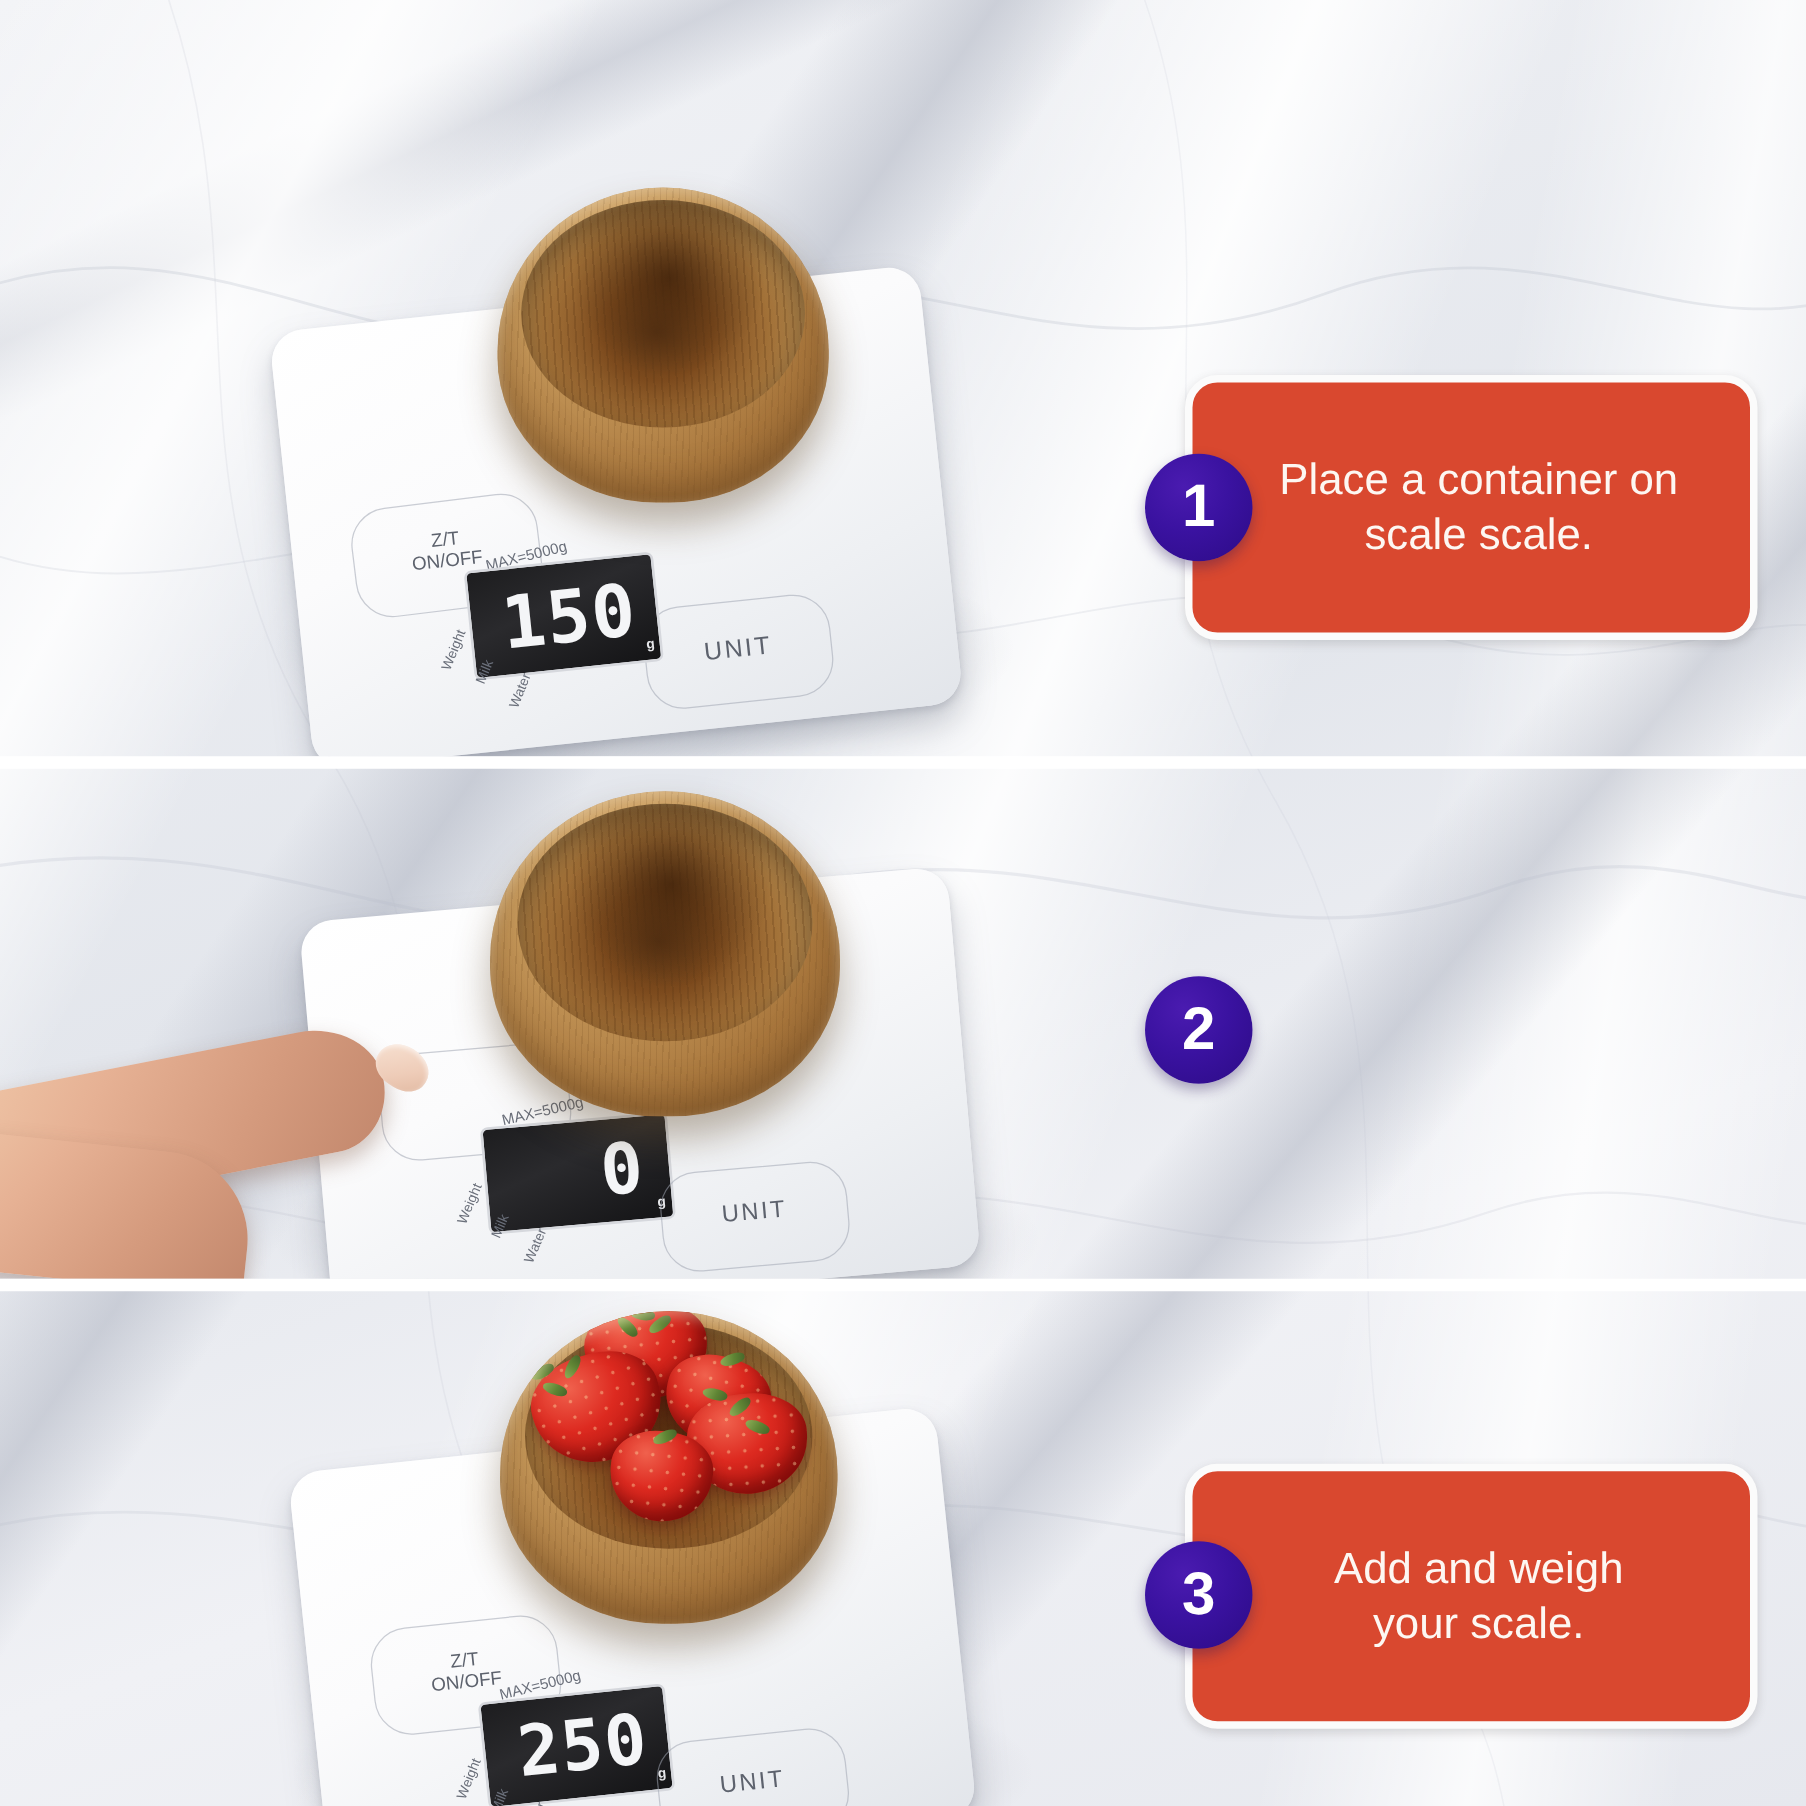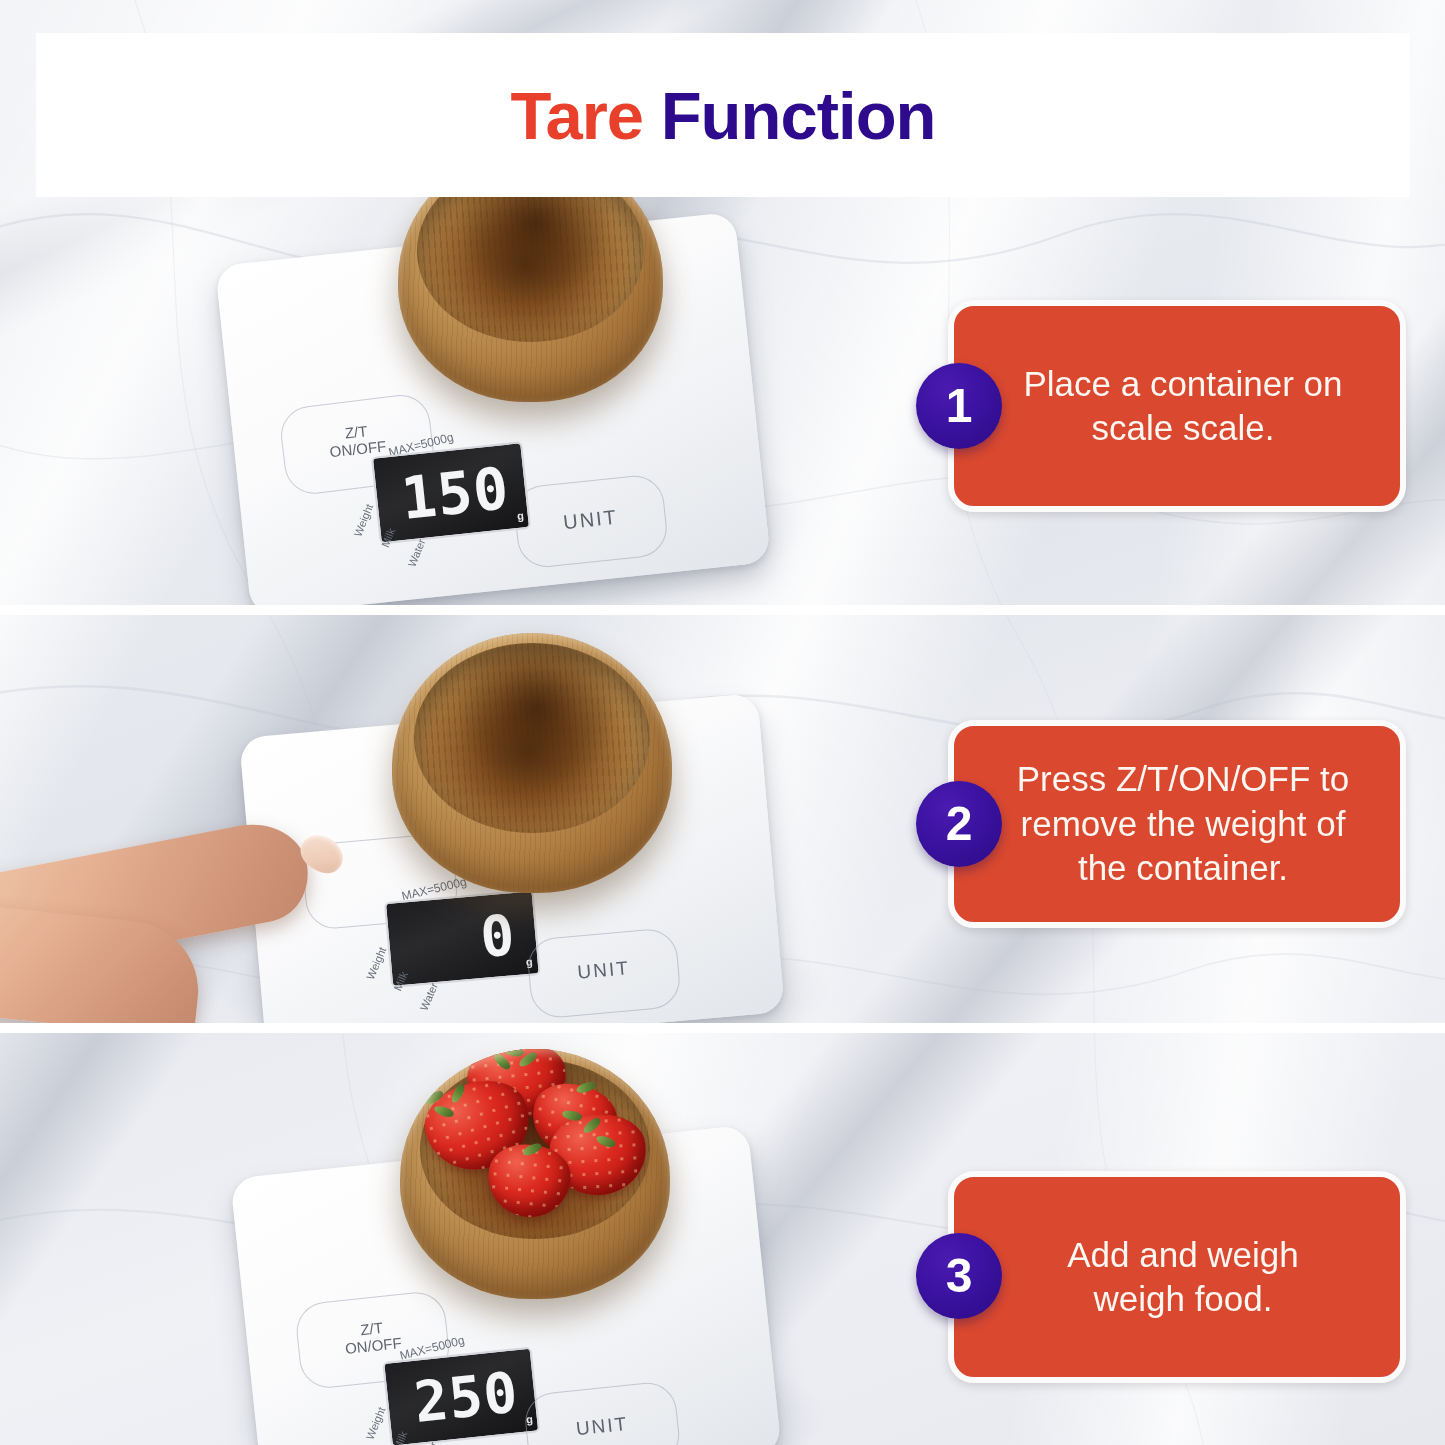--- a/index.html
+++ b/index.html
@@ -339,25 +339,20 @@
       <div class="bowl-inner" style="left:22px; top:10px; width:236px; height:190px;">
         <div class="bowl-inner-grain"></div>
       </div>
       <div class="bowl-rim-hl"></div>
     </div>
 
     <div class="finger" style="left:-40px; top:232px; width:350px; height:100px; border-radius:0 60px 46px 0/0 50px 50px 0; transform:rotate(-11deg);"></div>
     <div class="nail" style="left:300px; top:222px; width:44px; height:34px; transform:rotate(32deg);"></div>
     <div class="finger" style="left:-60px; top:300px; width:260px; height:110px; border-radius:0 70px 0 0; transform:rotate(6deg);"></div>
 
-    <div class="step-card" style="left:948px; top:105px; width:458px; height:208px;">
-      <div class="step-text">Press Z/T/ON/OFF to
-remove the weight of
-the container.</div>
-    </div>
     <div class="step-badge" style="left:916px; top:166px;">2</div>
   </div>
 
   <div class="panel-sep" style="top:1023px;"></div>
 
   <div class="panel" style="top:1033px; height:412px;">
 
     <div class="soft-shadow" style="left:230px; top:300px; width:600px; height:170px;"></div>
 
     <div class="scale-body" style="left:246px; top:118px; width:520px; height:330px; transform:rotate(-6deg);">
@@ -417,22 +412,19 @@
       <div class="berry" style="left:88px; top:96px; width:82px; height:72px; transform:rotate(6deg);">
         <div class="berry-seeds"></div>
       </div>
       <div class="leaf" style="left:122px; top:96px; transform:rotate(-20deg);"></div>
 
       <div class="bowl-rim-hl"></div>
     </div>
 
     <div class="step-card" style="left:948px; top:138px; width:458px; height:212px;">
       <div class="step-text">Add and weigh
-weigh food.</div>
+your scale.</div>
     </div>
     <div class="step-badge" style="left:916px; top:200px;">3</div>
   </div>
 
-  <div class="title-banner">
-    <div class="title-text"><span class="title-a">Tare</span><span>&nbsp;</span><span class="title-b">Function</span></div>
-  </div>
 
 </div>
 
 </body></html>

